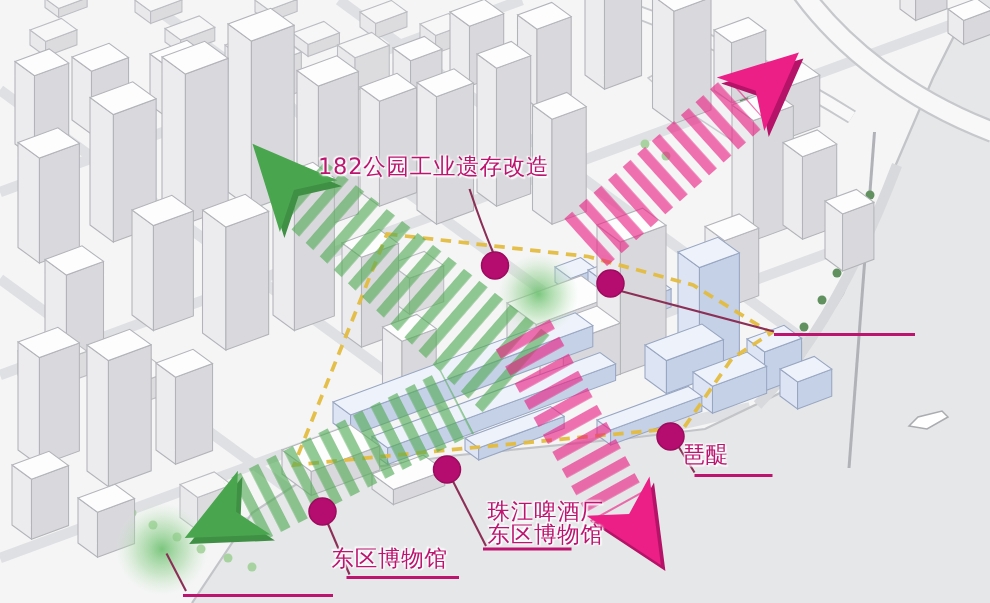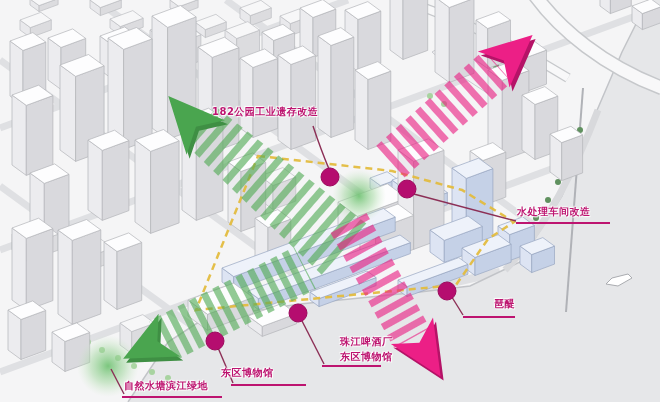--- a/index.html
+++ b/index.html
@@ -1,19 +1,19 @@
 <!DOCTYPE html>
 <html><head>
 <meta charset="utf-8">
 <style>
   html,body{margin:0;padding:0;background:#fff;}
   .stage{position:relative;width:660px;height:402px;overflow:hidden;
          background:#f5f5f6;font-family:"DejaVu Sans",sans-serif;}
   .stage svg{position:absolute;left:0;top:0;}
-  .lbl{position:absolute;color:var(--label_magenta,#bd1470);font-size:10px;font-weight:bold;
+  .lbl{position:absolute;color:var(--label_magenta,#bd1470);font-size:15px;font-weight:normal;
        letter-spacing:.5px;white-space:nowrap;line-height:15px;
        text-shadow:0 0 2px #fff,0 0 2px #fff,1px 1px 1px #fff,-1px -1px 1px #fff;}
   .lbl span{display:block;}
 </style>
 </head>
 <body style="--label_magenta: #bd1470; --dot_magenta: #b50d6f; --arrow_pink: #ea1f83; --arrow_pink_dark: #b51367; --arrow_green: #52ab55; --arrow_green_dark: #3f8f44; --boundary_yellow: #e3bc3f; --site_blue: #dde4f3; --river_grey: #e6e7e9;">
 
 <div class="stage">
 
 <svg id="cv" width="660" height="402" viewBox="0 0 660 402">
@@ -342,22 +342,20 @@
   <g fill="#b50d6f" stroke="#9c0b5d" stroke-width="1">
     <circle cx="330" cy="177" r="9"></circle>
     <circle cx="407" cy="189" r="9"></circle>
     <circle cx="447" cy="291" r="9"></circle>
     <circle cx="298" cy="313" r="9"></circle>
     <circle cx="215" cy="341" r="9"></circle>
   </g>
 </svg>
 
 <div class="lbl" style="left:212px;top:104px">182公园工业遗存改造</div>
-<div class="lbl" style="left:517px;top:204px">水处理车间改造</div>
-<div class="lbl" style="left:494px;top:296px">琶醍</div>
-<div class="lbl" style="left:340px;top:334px">
+<div class="lbl" style="left:455px;top:296px">琶醍</div>
+<div class="lbl" style="left:325px;top:334px">
   <span>珠江啤酒厂</span>
   <span>东区博物馆</span>
 </div>
 <div class="lbl" style="left:221px;top:365px">东区博物馆</div>
-<div class="lbl" style="left:124px;top:378px">自然水塘滨江绿地</div>
 
 </div>
 
 </body></html>

